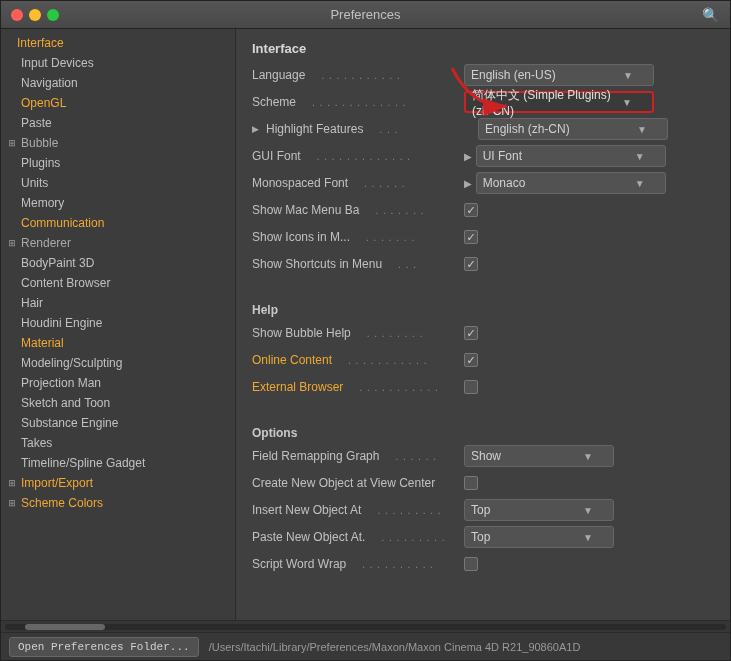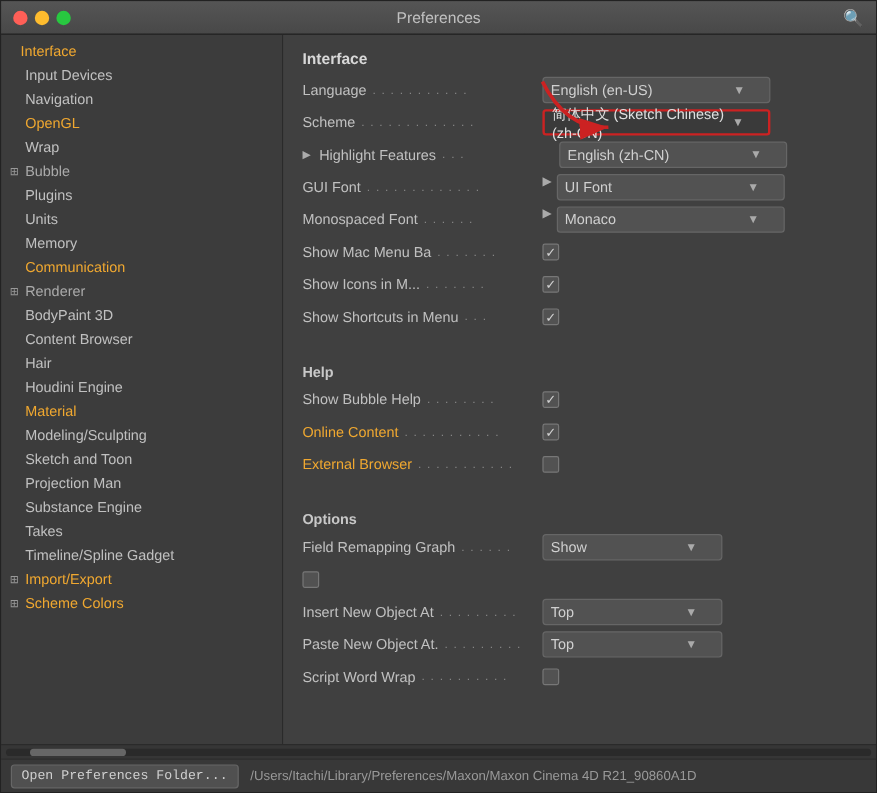--- a/index.html
+++ b/index.html
@@ -141,41 +141,42 @@
       margin-bottom: 5px;
       min-height: 22px;
     }
 
     .pref-label {
       color: #c0c0c0;
       font-size: 12px;
       flex: 0 0 200px;
       display: flex;
       align-items: center;
-      gap: 2px;
+      gap: 13px;
     }
 
     .pref-label .dots {
       color: #888;
       font-size: 10px;
       flex: 1;
       overflow: hidden;
       letter-spacing: 1px;
       margin: 0 3px;
       white-space: nowrap;
     }
 
     .pref-label-text {
       white-space: nowrap;
     }
 
     .pref-control {
       flex: 1;
       display: flex;
-      align-items: flex-start;
+      align-items: center;
+      margin-left: 12px;
     }
 
     .dropdown {
       background: #525252;
       border: 1px solid #666;
       border-radius: 3px;
       color: #d0d0d0;
       font-size: 12px;
       padding: 2px 20px 2px 6px;
       position: relative;
@@ -353,21 +354,21 @@
       <div class="sidebar-item indent1">
         <span>Input Devices</span>
       </div>
       <div class="sidebar-item indent1">
         <span>Navigation</span>
       </div>
       <div class="sidebar-item active indent1">
         <span>OpenGL</span>
       </div>
       <div class="sidebar-item indent1">
-        <span>Wrap</span>
+        <span>Paste</span>
       </div>
       <div class="sidebar-item group">
         <span class="sidebar-expand">⊞</span>
         <span>Bubble</span>
       </div>
       <div class="sidebar-item indent1">
         <span>Plugins</span>
       </div>
       <div class="sidebar-item indent1">
         <span>Units</span>
@@ -394,24 +395,24 @@
       <div class="sidebar-item indent1">
         <span>Houdini Engine</span>
       </div>
       <div class="sidebar-item active indent1">
         <span>Material</span>
       </div>
       <div class="sidebar-item indent1">
         <span>Modeling/Sculpting</span>
       </div>
       <div class="sidebar-item indent1">
+        <span>Projection Man</span>
+      </div>
+      <div class="sidebar-item indent1">
         <span>Sketch and Toon</span>
-      </div>
-      <div class="sidebar-item indent1">
-        <span>Projection Man</span>
       </div>
       <div class="sidebar-item indent1">
         <span>Substance Engine</span>
       </div>
       <div class="sidebar-item indent1">
         <span>Takes</span>
       </div>
       <div class="sidebar-item indent1">
         <span>Timeline/Spline Gadget</span>
       </div>
@@ -441,21 +442,21 @@
         </div>
       </div>
 
       <div class="pref-row" style="position:relative;">
         <div class="pref-label">
           <span class="pref-label-text">Scheme</span>
           <span class="dots">. . . . . . . . . . . . .</span>
         </div>
         <div class="pref-control">
           <div class="dropdown dropdown-full highlighted">
-            <span class="dropdown-value chinese">简体中文 (Sketch Chinese) (zh-CN)</span>
+            <span class="dropdown-value chinese">简体中文 (Simple Plugins) (zh-CN)</span>
             <span class="dropdown-arrow">▼</span>
           </div>
         </div>
       </div>
 
       <div style="position:relative; height:0; overflow:visible;">
         <svg class="arrow-svg" style="position:absolute; top:-60px; left:120px; width:160px; height:80px; pointer-events:none;" viewBox="0 0 160 80">
           <defs>
             <marker id="arrowhead" markerWidth="8" markerHeight="6" refX="8" refY="3" orient="auto">
               <polygon points="0 0, 8 3, 0 6" fill="#cc2222"></polygon>
@@ -578,20 +579,23 @@
         </div>
         <div class="pref-control">
           <div class="dropdown" style="width:130px;">
             <span class="dropdown-value">Show</span>
             <span class="dropdown-arrow">▼</span>
           </div>
         </div>
       </div>
 
       <div class="pref-row">
+        <div class="pref-label">
+          <span class="pref-label-text">Create New Object at View Center</span>
+        </div>
         <div class="pref-control">
           <div class="checkbox unchecked"></div>
         </div>
       </div>
 
       <div class="pref-row">
         <div class="pref-label">
           <span class="pref-label-text">Insert New Object At</span>
           <span class="dots">. . . . . . . . .</span>
         </div>

